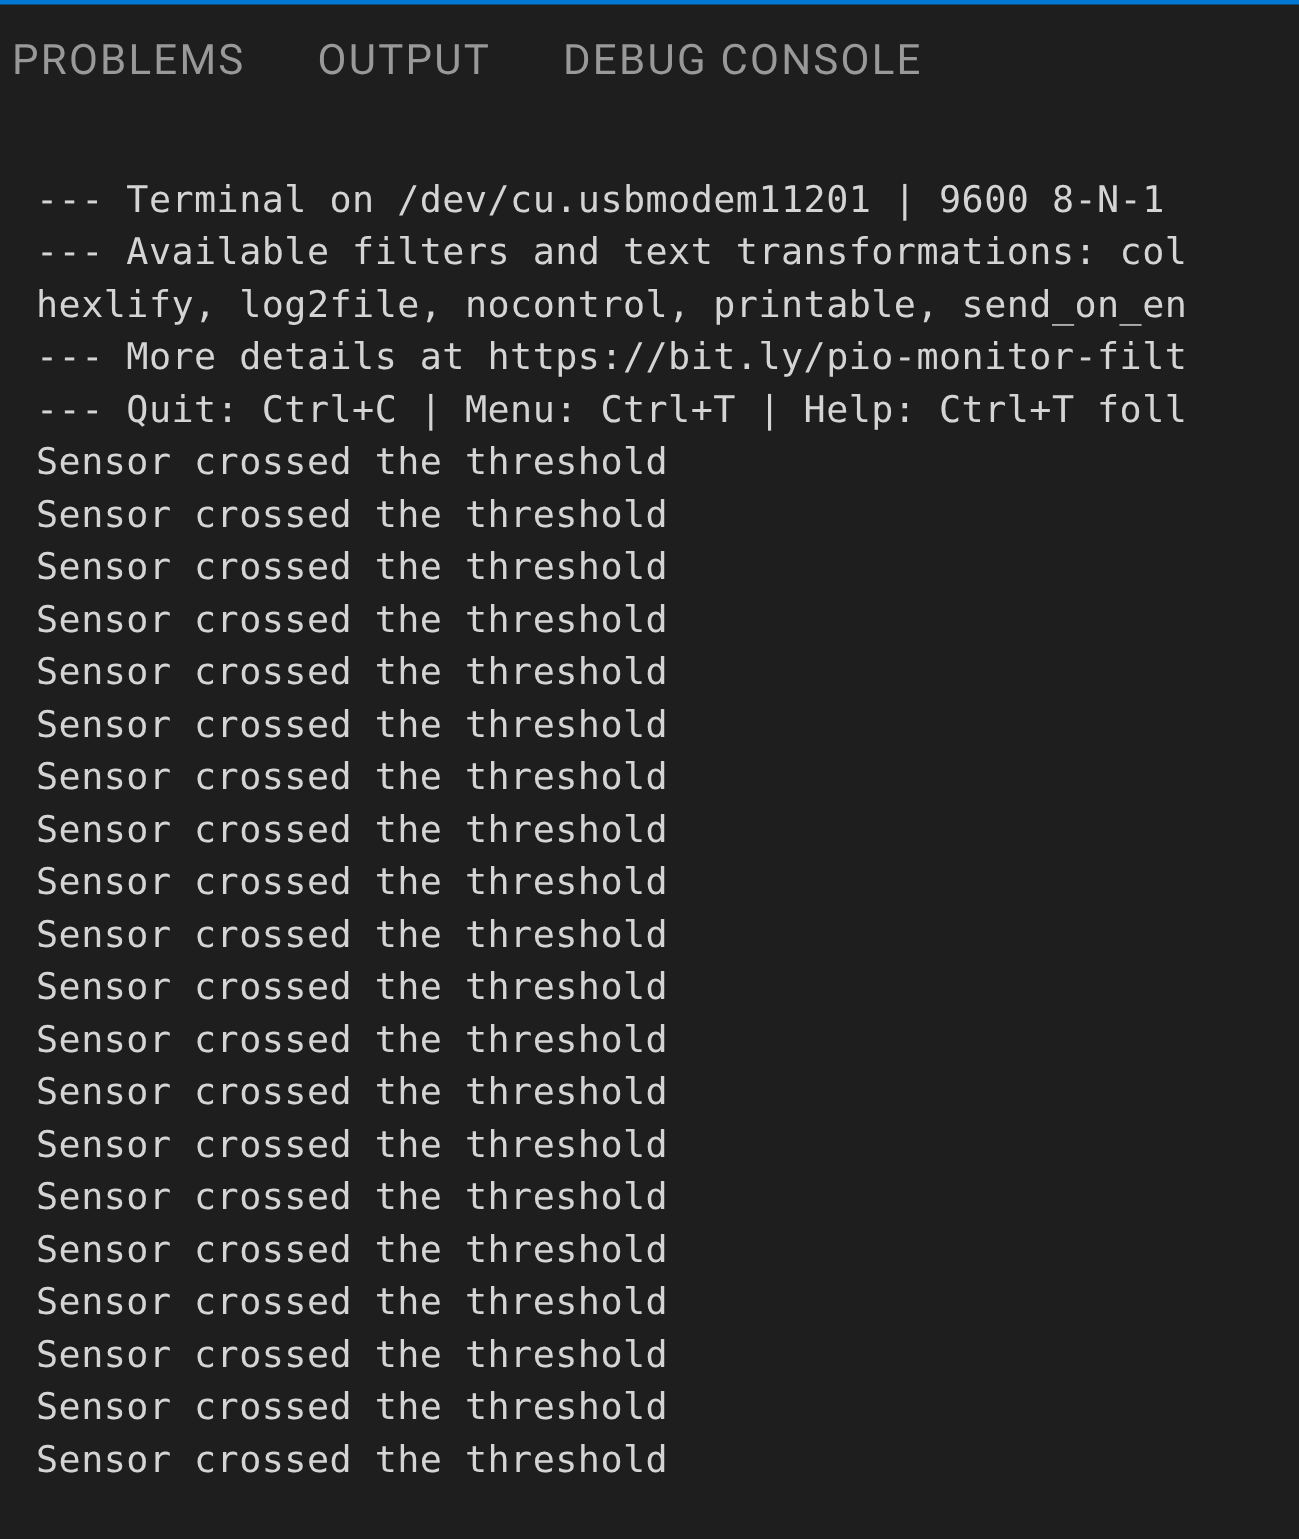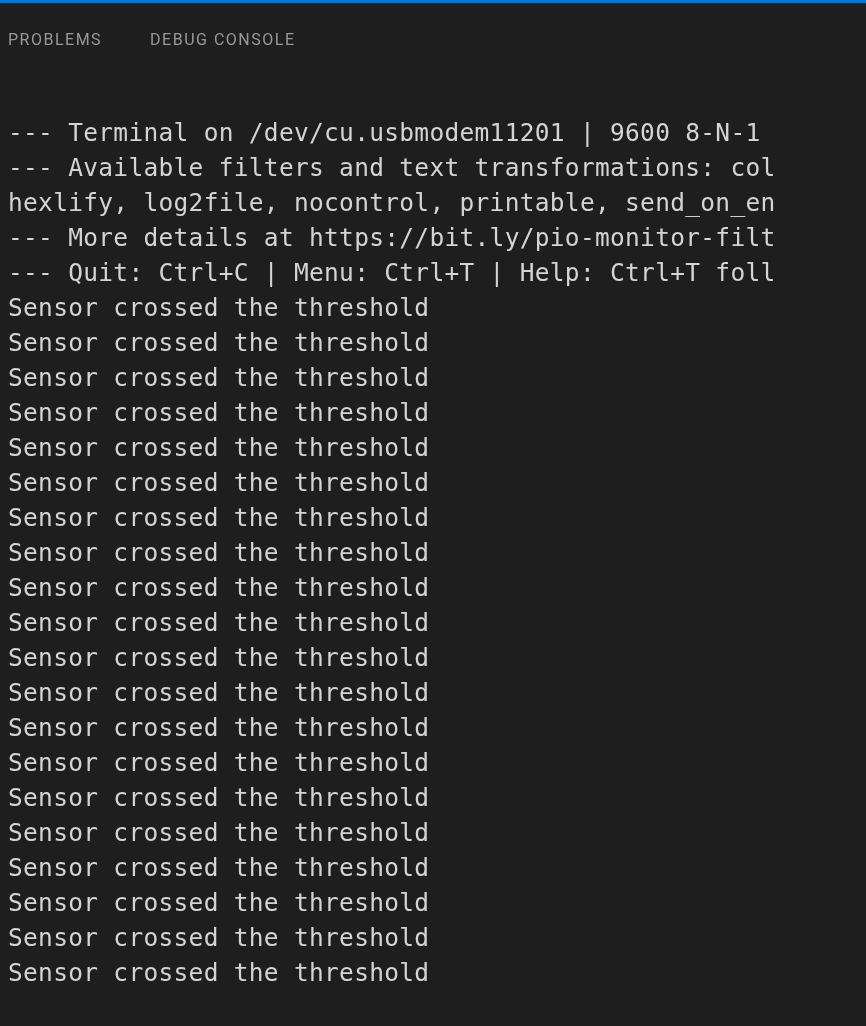--- a/index.html
+++ b/index.html
@@ -21,21 +21,21 @@
     }
     .tabs-container {
       display: flex;
       align-items: center;
       padding: 0 8px;
       height: 72px;
       gap: 48px;
     }
     .tab {
       color: #999999;
-      font-size: 16px;
+      font-size: 28px;
       font-weight: 400;
       letter-spacing: 1.5px;
       cursor: pointer;
       padding: 18px 0;
       position: relative;
       white-space: nowrap;
     }
     .tab.active {
       color: #e8e8e8;
     }
@@ -50,28 +50,30 @@
     }
     .terminal-content {
       padding: 40px 8px 0 8px;
       font-family: "SF Mono", Menlo, Monaco, Consolas, monospace;
       font-size: 24.5px;
       line-height: 35px;
       color: #d4d4d4;
       white-space: pre;
       overflow: hidden;
       letter-spacing: 0.3px;
+      margin-left: 16px;
     }
     .terminal-line {
       display: block;
     }
   </style>
 </head>
 <body>
 
 <div class="top-border"></div>
 
 <div class="tabs-container">
   <div class="tab">PROBLEMS</div>
+  <div class="tab">OUTPUT</div>
   <div class="tab">DEBUG CONSOLE</div>
 </div>
 
 <div class="terminal-content" id="terminal-output"><span class="terminal-line">--- Terminal on /dev/cu.usbmodem11201 | 9600 8-N-1 </span><span class="terminal-line">--- Available filters and text transformations: col</span><span class="terminal-line">hexlify, log2file, nocontrol, printable, send_on_en</span><span class="terminal-line">--- More details at https://bit.ly/pio-monitor-filt</span><span class="terminal-line">--- Quit: Ctrl+C | Menu: Ctrl+T | Help: Ctrl+T foll</span><span class="terminal-line">Sensor crossed the threshold</span><span class="terminal-line">Sensor crossed the threshold</span><span class="terminal-line">Sensor crossed the threshold</span><span class="terminal-line">Sensor crossed the threshold</span><span class="terminal-line">Sensor crossed the threshold</span><span class="terminal-line">Sensor crossed the threshold</span><span class="terminal-line">Sensor crossed the threshold</span><span class="terminal-line">Sensor crossed the threshold</span><span class="terminal-line">Sensor crossed the threshold</span><span class="terminal-line">Sensor crossed the threshold</span><span class="terminal-line">Sensor crossed the threshold</span><span class="terminal-line">Sensor crossed the threshold</span><span class="terminal-line">Sensor crossed the threshold</span><span class="terminal-line">Sensor crossed the threshold</span><span class="terminal-line">Sensor crossed the threshold</span><span class="terminal-line">Sensor crossed the threshold</span><span class="terminal-line">Sensor crossed the threshold</span><span class="terminal-line">Sensor crossed the threshold</span><span class="terminal-line">Sensor crossed the threshold</span><span class="terminal-line">Sensor crossed the threshold</span></div>
 
 </body></html>

